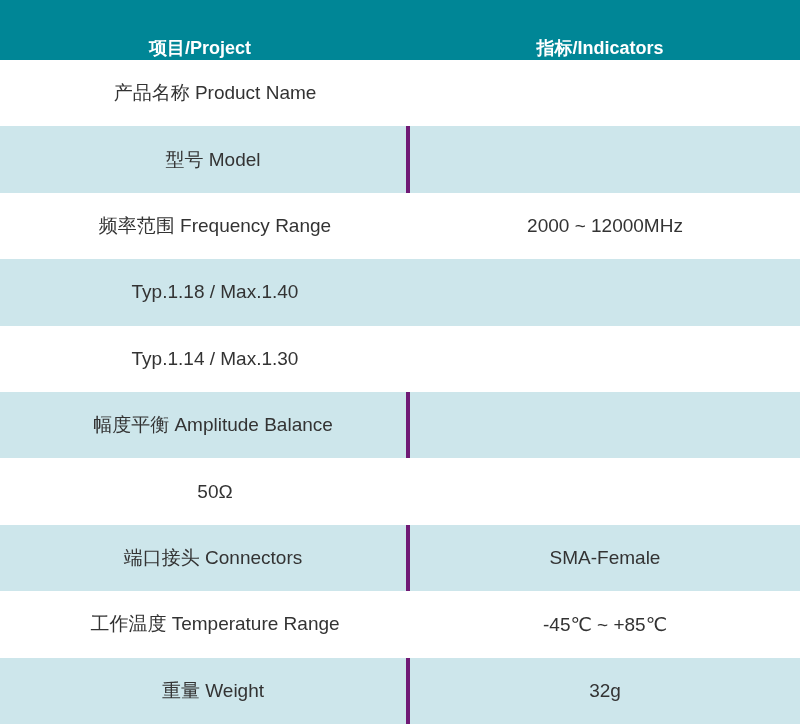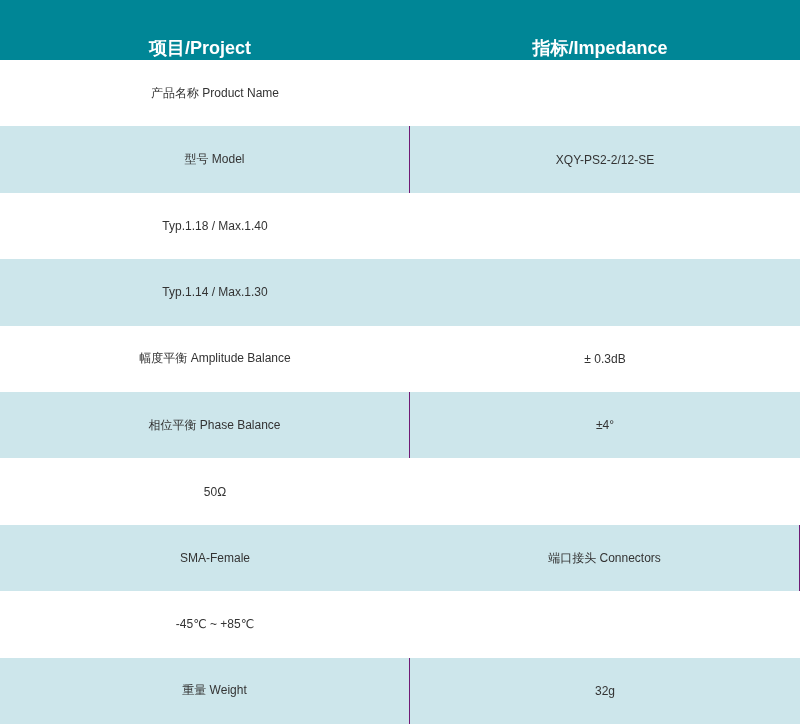--- a/index.html
+++ b/index.html
@@ -36,88 +36,87 @@
     display: flex;
     align-items: center;
     justify-content: center;
     margin-top: 36px;
   }
   .row {
     flex: 1 1 0;
     display: flex;
     background: var(--row-bg);
     color: var(--body-text);
-    font-size: 12px;
+    font-size: 19px;
     padding-left: 20px;
   }
   .row .cell {
     width: 50%;
     display: flex;
     align-items: center;
     justify-content: center;
     text-align: center;
   }
   
   .row:nth-child(2n+3) {
     background: var(--row-alt-bg);
   }
   .row:nth-child(2n+3) .cell.left {
-    border-right: 1px solid #701a75;
+    border-right: 4px solid #701a75;
   }
 </style>
 </head>
 <body>
 
 <div class="spec-table">
 
   <div class="header-row">
     <div class="cell left">项目/Project</div>
-    <div class="cell right">指标/Impedance</div>
+    <div class="cell right">指标/Indicators</div>
   </div>
 
   <div class="row">
     <div class="cell left">产品名称 Product Name</div>
   </div>
 
   <div class="row">
     <div class="cell left">型号 Model</div>
-    <div class="cell right">XQY-PS2-2/12-SE</div>
   </div>
 
+  <div class="row">
+    <div class="cell left">频率范围 Frequency Range</div>
+    <div class="cell right">2000 ~ 12000MHz</div>
+  </div>
 
 
   <div class="row">
     <div class="cell right">Typ.1.18 / Max.1.40</div>
   </div>
 
   <div class="row">
     <div class="cell right">Typ.1.14 / Max.1.30</div>
   </div>
 
 
   <div class="row">
     <div class="cell left">幅度平衡 Amplitude Balance</div>
-    <div class="cell right">± 0.3dB</div>
   </div>
 
-  <div class="row">
-    <div class="cell left">相位平衡 Phase Balance</div>
-    <div class="cell right">±4°</div>
-  </div>
 
   <div class="row">
     <div class="cell right">50Ω</div>
   </div>
 
   <div class="row">
+    <div class="cell left">端口接头 Connectors</div>
     <div class="cell right">SMA-Female</div>
-    <div class="cell left">端口接头 Connectors</div>
   </div>
 
   <div class="row">
+    <div class="cell left">工作温度 Temperature Range</div>
     <div class="cell right">-45℃ ~ +85℃</div>
   </div>
 
 
 
   <div class="row">
     <div class="cell left">重量 Weight</div>
     <div class="cell right">32g</div>
   </div>
 

